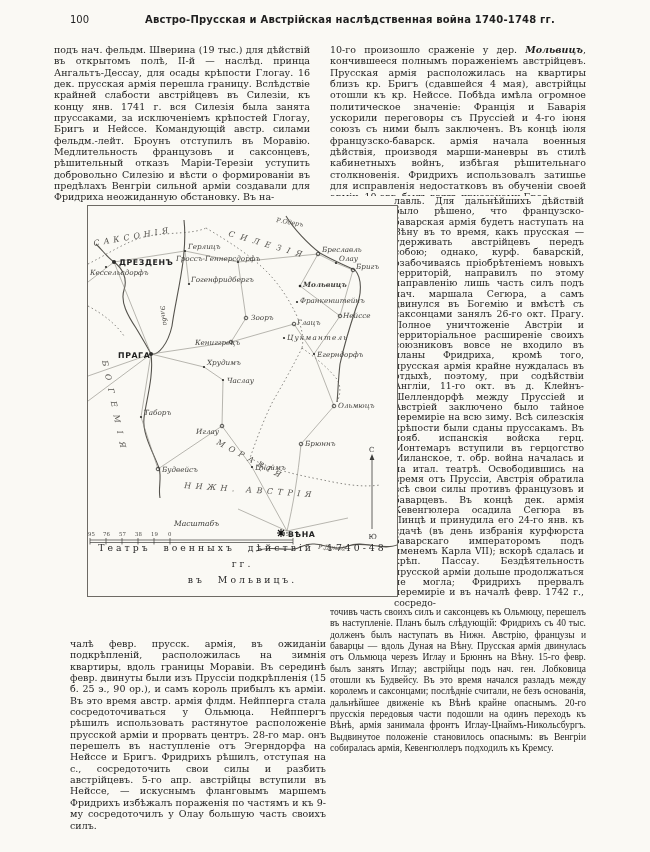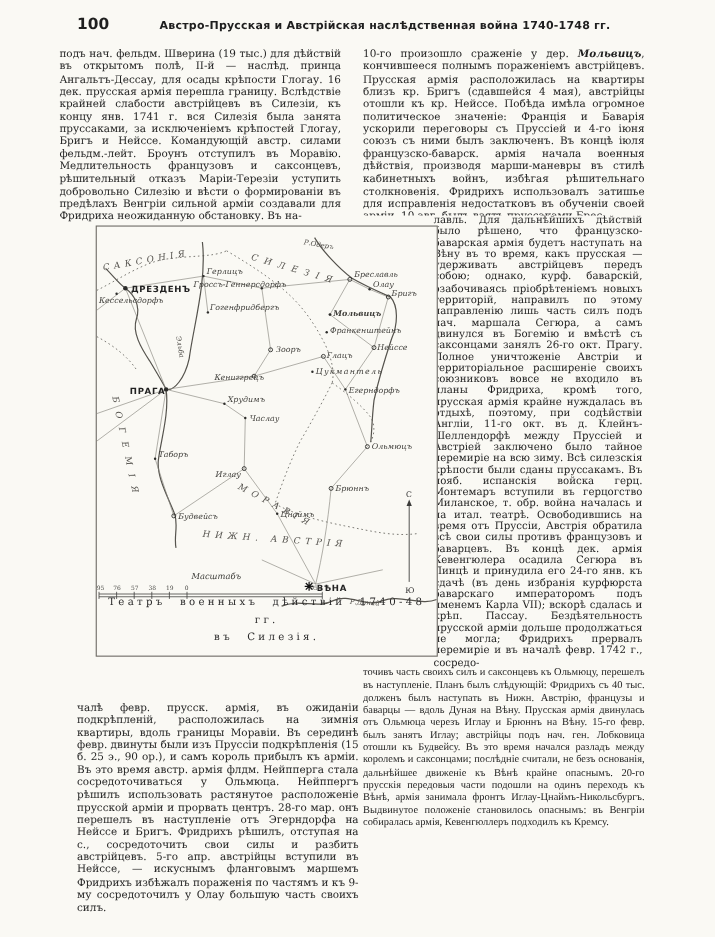--- a/index.html
+++ b/index.html
@@ -2,21 +2,21 @@
 <html><head>
 <meta charset="utf-8">
 <style>
   html,body{margin:0;padding:0;background:#e8e6e0;}
   .page{
     position:relative;width:650px;height:852px;margin:0 auto;
     background:#faf9f4;color:#1f1f1f;overflow:hidden;
     font-family:"DejaVu Serif", serif;
   }
   .header{position:absolute;left:70px;top:14px;width:514px;display:flex;align-items:baseline;}
-  .page-number{font-family:"DejaVu Sans",sans-serif;font-weight:700;font-size:14px;width:46px;flex:0 0 auto;}
+  .page-number{font-family:"DejaVu Sans",sans-serif;font-weight:400;font-size:10px;width:46px;flex:0 0 auto;}
   .page-title{font-family:"DejaVu Sans",sans-serif;font-weight:700;font-size:10px;letter-spacing:.2px;flex:1 1 auto;text-align:center;white-space:nowrap;}
   .tblock{
     position:absolute;text-align:justify;text-justify:inter-word;
     font-size:9.5px;line-height:11.35px;overflow:hidden;hyphens:none;
   }
   .b-left-top   {left:54px;  top:44px;  width:256px; height:163px;}
   .b-right-top  {left:330px; top:44px;  width:256px; height:152px;}
   .b-right-nar  {left:394px; top:196px; width:190px; height:412px; font-size:9.3px;line-height:10.3px;}
   .b-left-bot   {left:70px;  top:638px; width:256px; height:200px;}
   .b-right-bot  {left:330px; top:607px; width:256px; height:212px;font-family:Liberation Serif, serif;}
@@ -204,20 +204,20 @@
         <text class="t-tick" x="31" y="330">57</text>
         <text class="t-tick" x="47" y="330">38</text>
         <text class="t-tick" x="63" y="330">19</text>
         <text class="t-tick" x="80" y="330">0</text>
         <text class="t-tick" x="194" y="330">95в</text>
       </g>
     </svg>
 
     <div class="map-caption">
       <div>Театръ военныхъ дѣйствій 1740-48 гг.</div>
-      <div>въ Силезія.</div>
+      <div>въ Мольвицъ.</div>
     </div>
   </div>
 
   <div class="tblock b-left-bot">чалѣ февр. прусск. армія, въ ожиданіи подкрѣпленій, расположилась на зимнія квартиры, вдоль границы Моравіи. Въ серединѣ февр. двинуты были изъ Пруссіи подкрѣпленія (15 б. 25 э., 90 ор.), и самъ король прибылъ къ арміи. Въ это время австр. армія флдм. Нейпперга стала сосредоточиваться у Ольмюца. Нейппергъ рѣшилъ использовать растянутое расположеніе прусской арміи и прорвать центръ. 28-го мар. онъ перешелъ въ наступленіе отъ Эгерндорфа на Нейссе и Бригъ. Фридрихъ рѣшилъ, отступая на с., сосредоточить свои силы и разбить австрійцевъ. 5-го апр. австрійцы вступили въ Нейссе, — искуснымъ фланговымъ маршемъ Фридрихъ избѣжалъ пораженія по частямъ и къ 9-му сосредоточилъ у Олау большую часть своихъ силъ.</div>
   <div class="tblock b-right-bot">точивъ часть своихъ силъ и саксонцевъ къ Ольмюцу, перешелъ въ наступленіе. Планъ былъ слѣдующій: Фридрихъ съ 40 тыс. долженъ былъ наступать въ Нижн. Австрію, французы и баварцы — вдоль Дуная на Вѣну. Прусская армія двинулась отъ Ольмюца черезъ Иглау и Брюннъ на Вѣну. 15-го февр. былъ занятъ Иглау; австрійцы подъ нач. ген. Лобковица отошли къ Будвейсу. Въ это время начался разладъ между королемъ и саксонцами; послѣдніе считали, не безъ основанія, дальнѣйшее движеніе къ Вѣнѣ крайне опаснымъ. 20-го прусскія передовыя части подошли на одинъ переходъ къ Вѣнѣ, армія занимала фронтъ Иглау-Цнаймъ-Никольсбургъ. Выдвинутое положеніе становилось опаснымъ: въ Венгріи собиралась армія, Кевенгюллеръ подходилъ къ Кремсу.</div>
 
 </div>
 
 </body></html>

